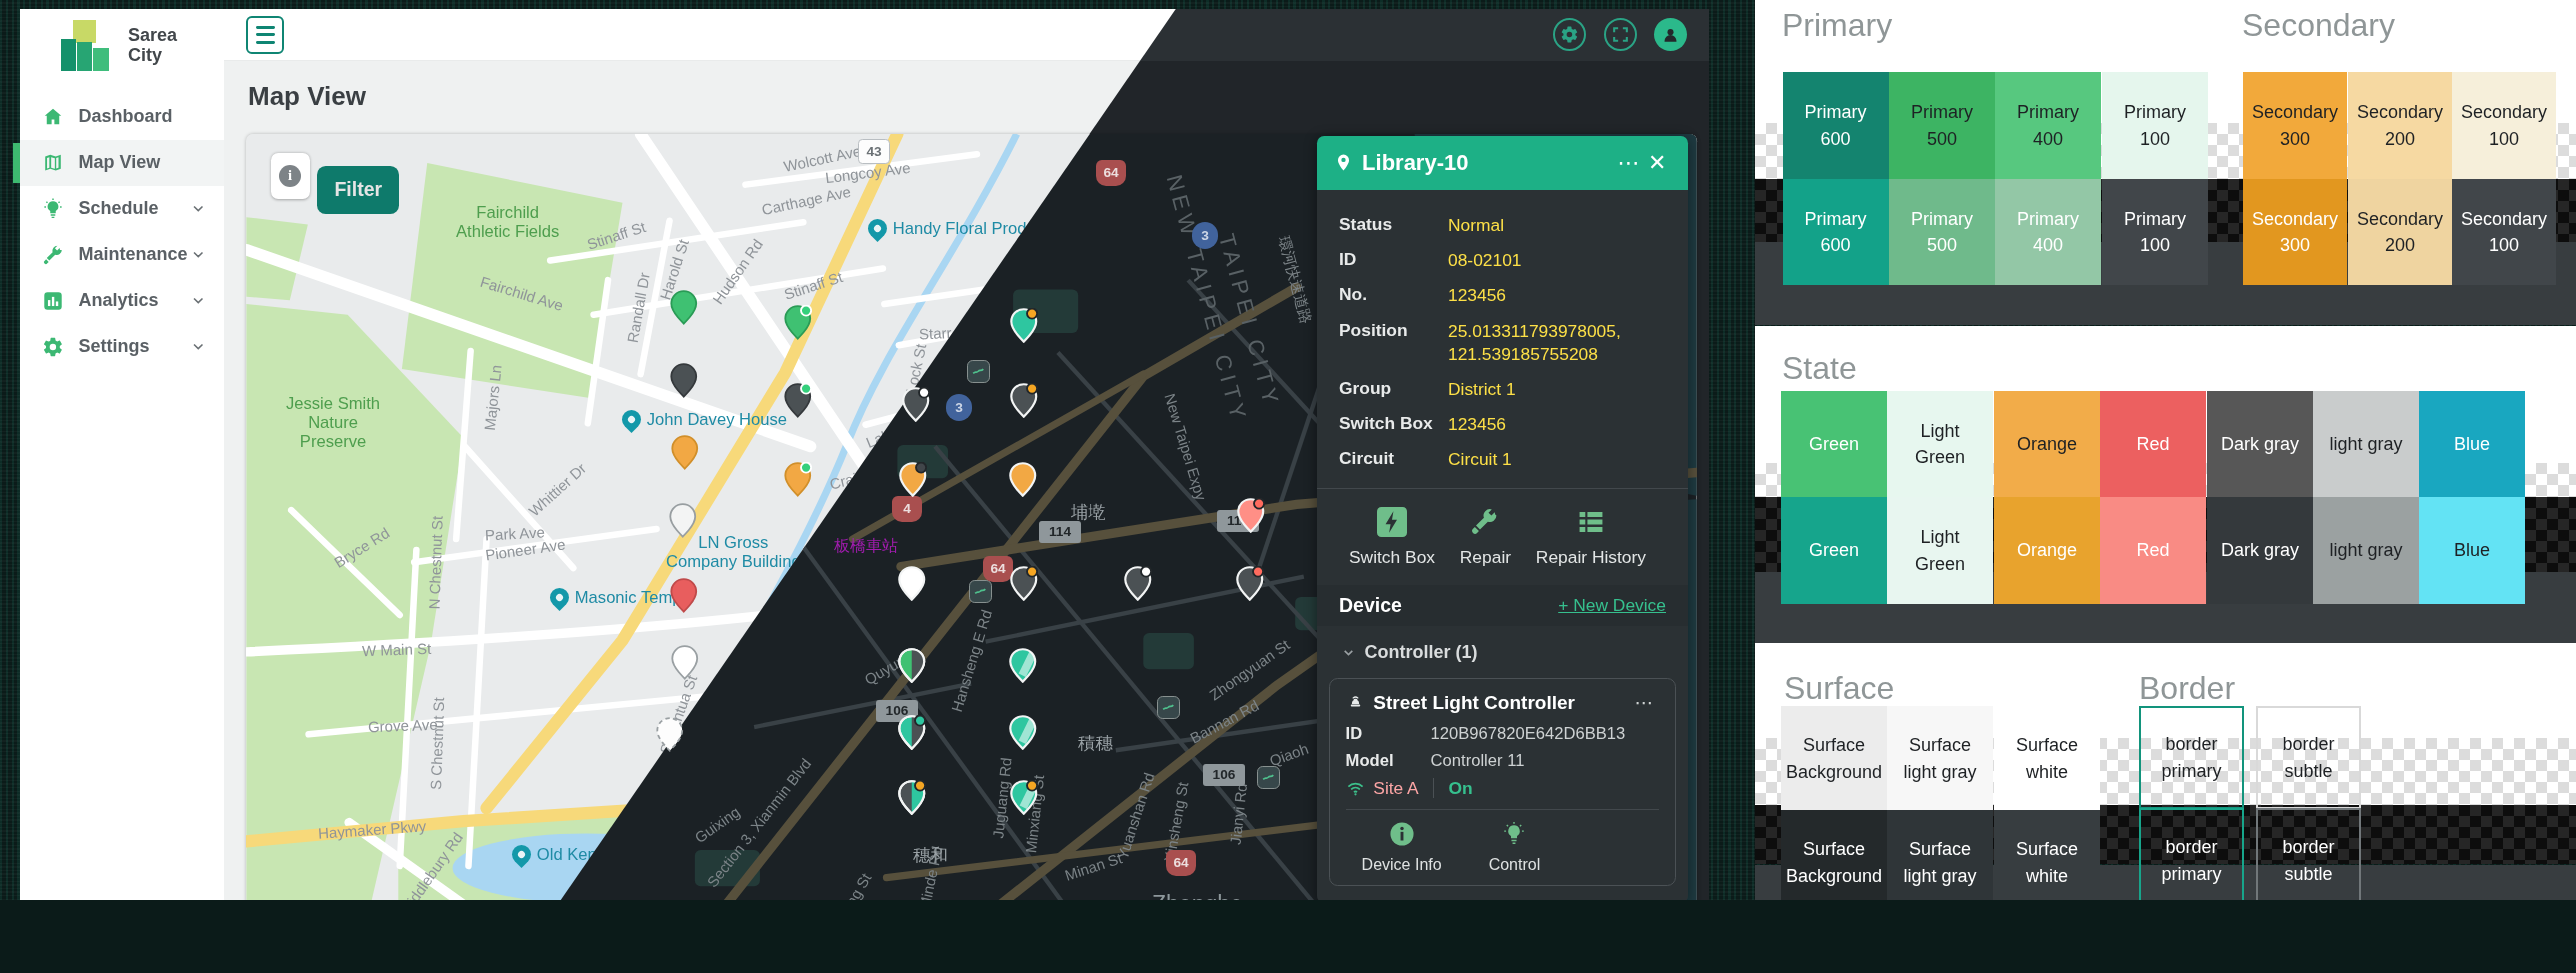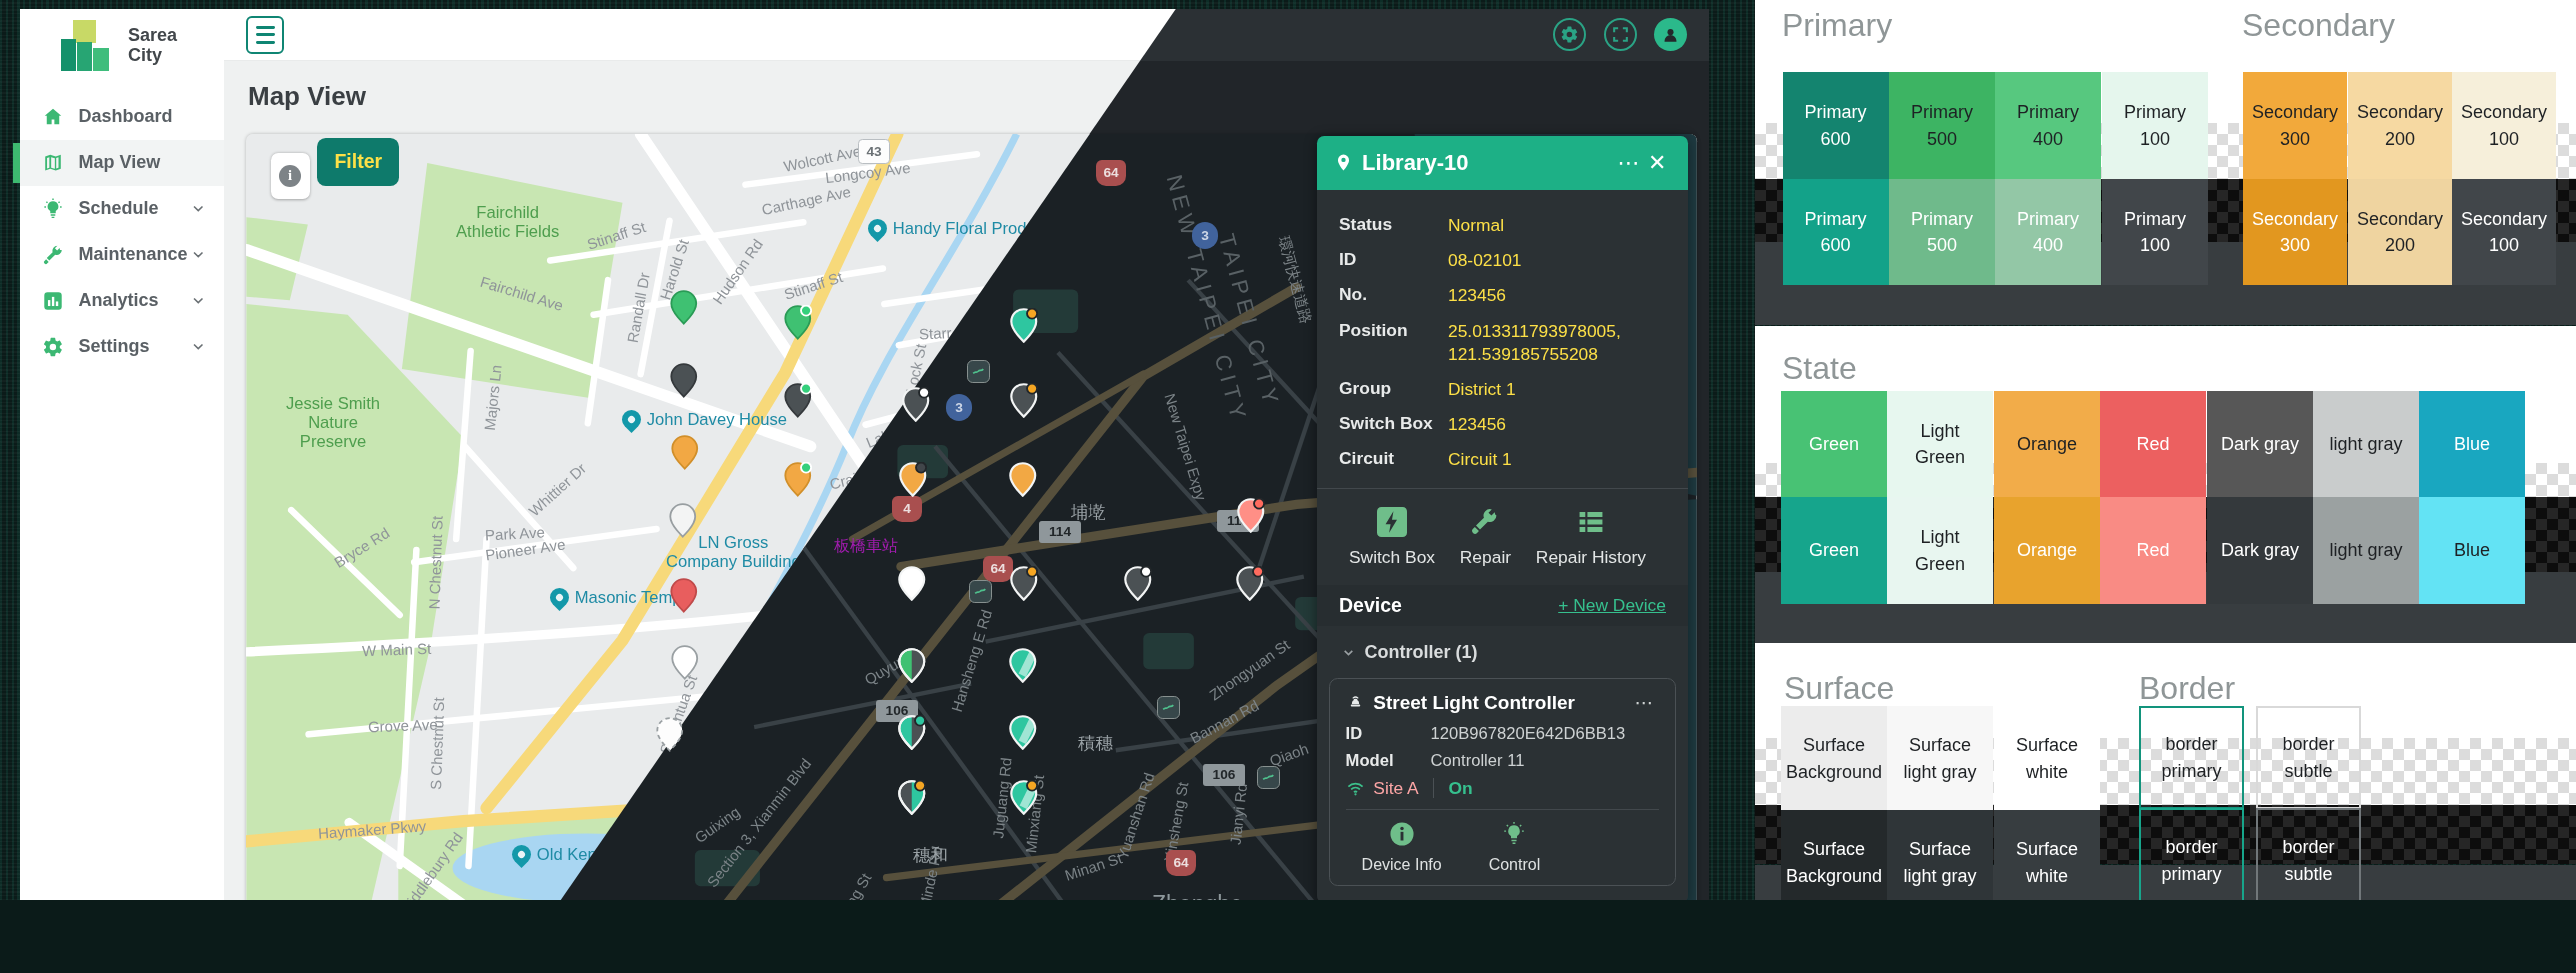--- a/index.html
+++ b/index.html
@@ -63,21 +63,21 @@
   .shield{position:absolute;display:flex;align-items:center;justify-content:center;font-weight:700;font-size:13.7px;z-index:3;}
   .sh-white{width:32px;height:24.6px;background:#fdfdfd;border:1.4px solid #b9bec2;border-radius:4.3px;color:#6c7276;}
   .sh-red{width:30px;height:26px;background:#a94f4f;border-radius:5.8px 5.8px 10px 10px;color:#ecdede;}
   .sh-blue{width:26px;height:27.5px;background:#41639c;border-radius:50%/46%;color:#cdd6e6;}
   .sh-gray{width:42px;height:22px;background:#8f979b;border-radius:2.9px;color:#22272a;}
   .metro{position:absolute;width:23px;height:23px;border-radius:5.8px;background:#37474a;border:1.4px solid #87908f;display:flex;align-items:center;justify-content:center;}
   .metro svg{width:14.5px;height:14.5px;}
   .pin{position:absolute;width:27.5px;height:35px;cursor:pointer;}
   .info-btn{position:absolute;left:24.6px;top:19px;width:39px;height:46px;background:#fff;border:0;border-radius:7.2px;box-shadow:0 0.7px 2.9px rgba(0,0,0,.3);display:flex;align-items:center;justify-content:center;cursor:pointer;z-index:6;}
   .info-btn b{width:22px;height:22px;border-radius:50%;background:#7d8387;color:#fff;font-size:14.5px;font-weight:700;display:flex;align-items:center;justify-content:center;font-family:"Liberation Serif","DejaVu Serif",serif;}
-  .filter-btn{position:absolute;left:71px;top:4px;min-width:72px;height:48px;background:#0e7a6b;color:#fde047;border:0;border-radius:8.7px;font-size:19.5px;font-weight:700;z-index:6;cursor:pointer;padding:0 17.4px;}
+  .filter-btn{position:absolute;left:71px;top:32px;min-width:72px;height:48px;background:#0e7a6b;color:#e5e5e5;border:0;border-radius:8.7px;font-size:19.5px;font-weight:700;z-index:6;cursor:pointer;padding:0 17.4px;}
   
   .popup{position:absolute;left:1093px;top:127px;width:371px;z-index:10;box-shadow:0 2.9px 13px rgba(0,0,0,.45);border-radius:7.2px;}
   .pp-header{height:54px;background:#1db086;border-radius:7.2px 7.2px 0 0;display:flex;align-items:center;padding:0 17.4px;}
   .pp-header svg{width:19px;height:19px;flex:0 0 19px;}
   .pp-title{flex:1;margin-left:8.7px;color:#fff;font-size:22px;font-weight:700;}
   .pp-more,.pp-close{background:none;border:0;color:#fff;font-size:22px;cursor:pointer;padding:0 4.3px;line-height:1;}
   .pp-body{background:#2b3134;border-radius:0 0 7.2px 7.2px;padding:24.6px 0 14.5px 0;}
   .pp-details{padding:0 22px;}
   .pp-row{display:flex;margin-bottom:11.6px;}
   .pp-row .lb{width:109px;flex:0 0 109px;color:#e8eaea;font-size:17.4px;font-weight:700;}

